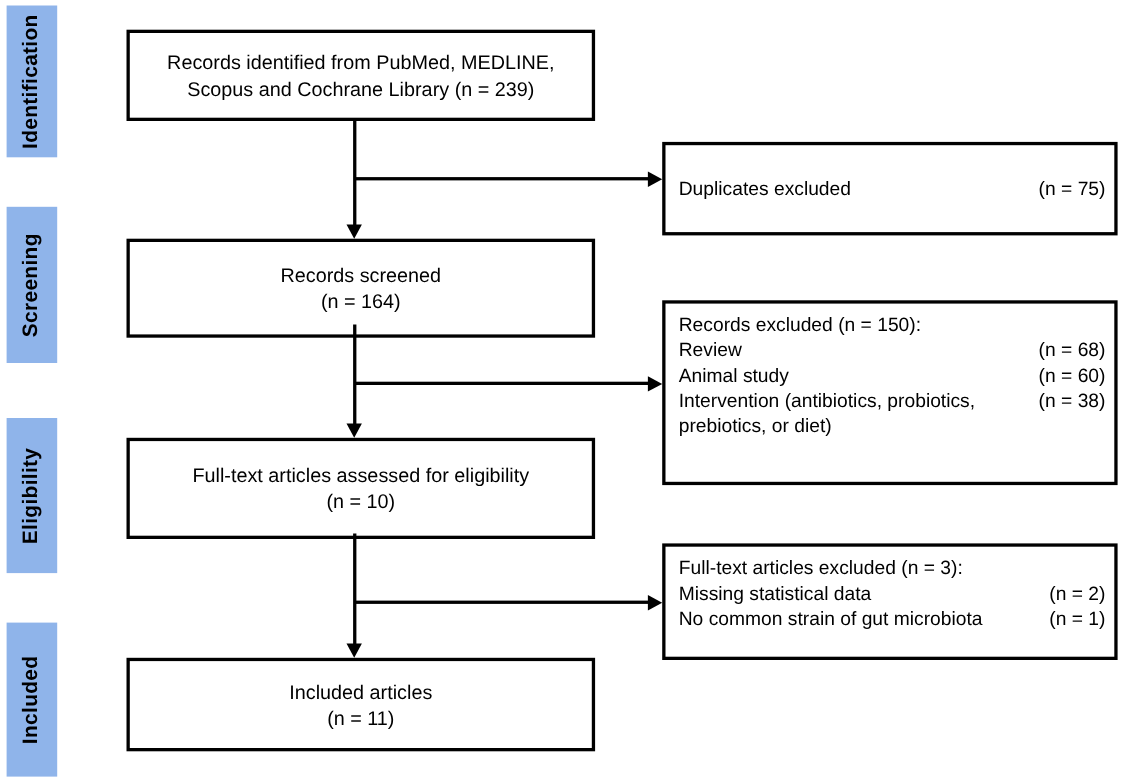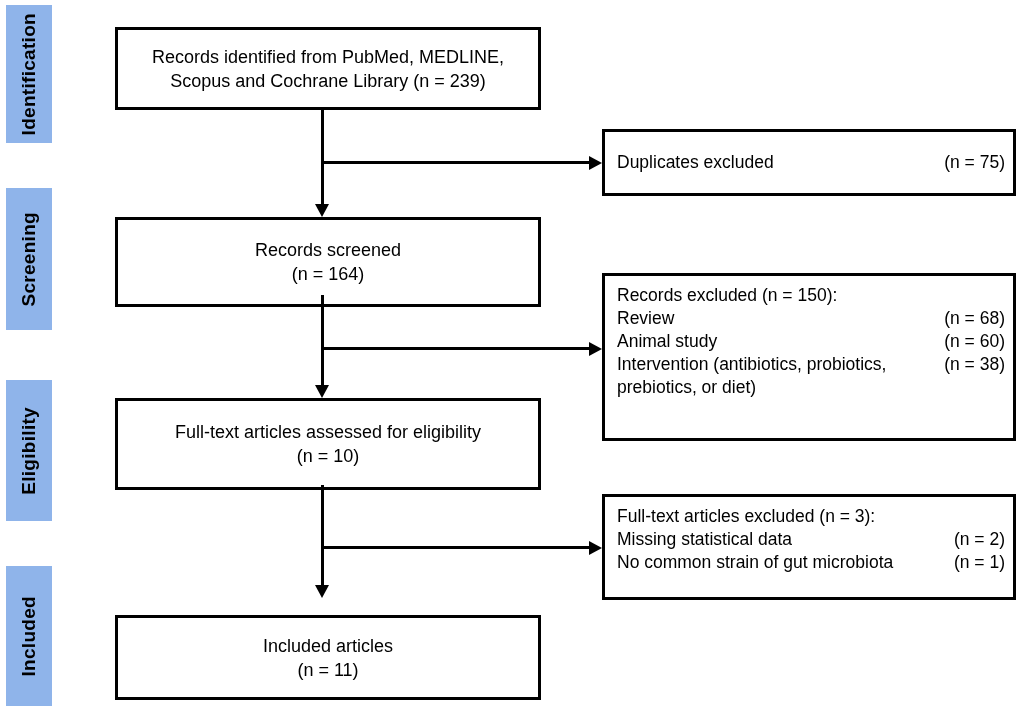--- a/index.html
+++ b/index.html
@@ -122,26 +122,26 @@
     <div>Scopus and Cochrane Library (n = 239)</div>
   </div>
   <div class="mbox" style="top:217px;height:90px;">
     <div>Records screened</div>
     <div>(n = 164)</div>
   </div>
   <div class="mbox" style="top:398px;height:92px;">
     <div>Full-text articles assessed for eligibility</div>
     <div>(n = 10)</div>
   </div>
-  <div class="mbox" style="top:598px;height:85px;margin-top:17px;">
+  <div class="mbox" style="top:598px;height:85px;">
     <div>Included articles</div>
     <div>(n = 11)</div>
   </div>
 
-  <div class="rbox center-v" style="top:129px;height:67px;">
+  <div class="rbox center-v" style="top:129px;height:85px;">
     <div class="row">
       <span class="lbl">Duplicates excluded</span>
       <span class="cnt">(n = 75)</span>
     </div>
   </div>
 
   <div class="rbox" style="top:273px;height:168px;">
     <div>Records excluded (n = 150):</div>
     <div class="row">
       <span class="lbl">Review</span>

